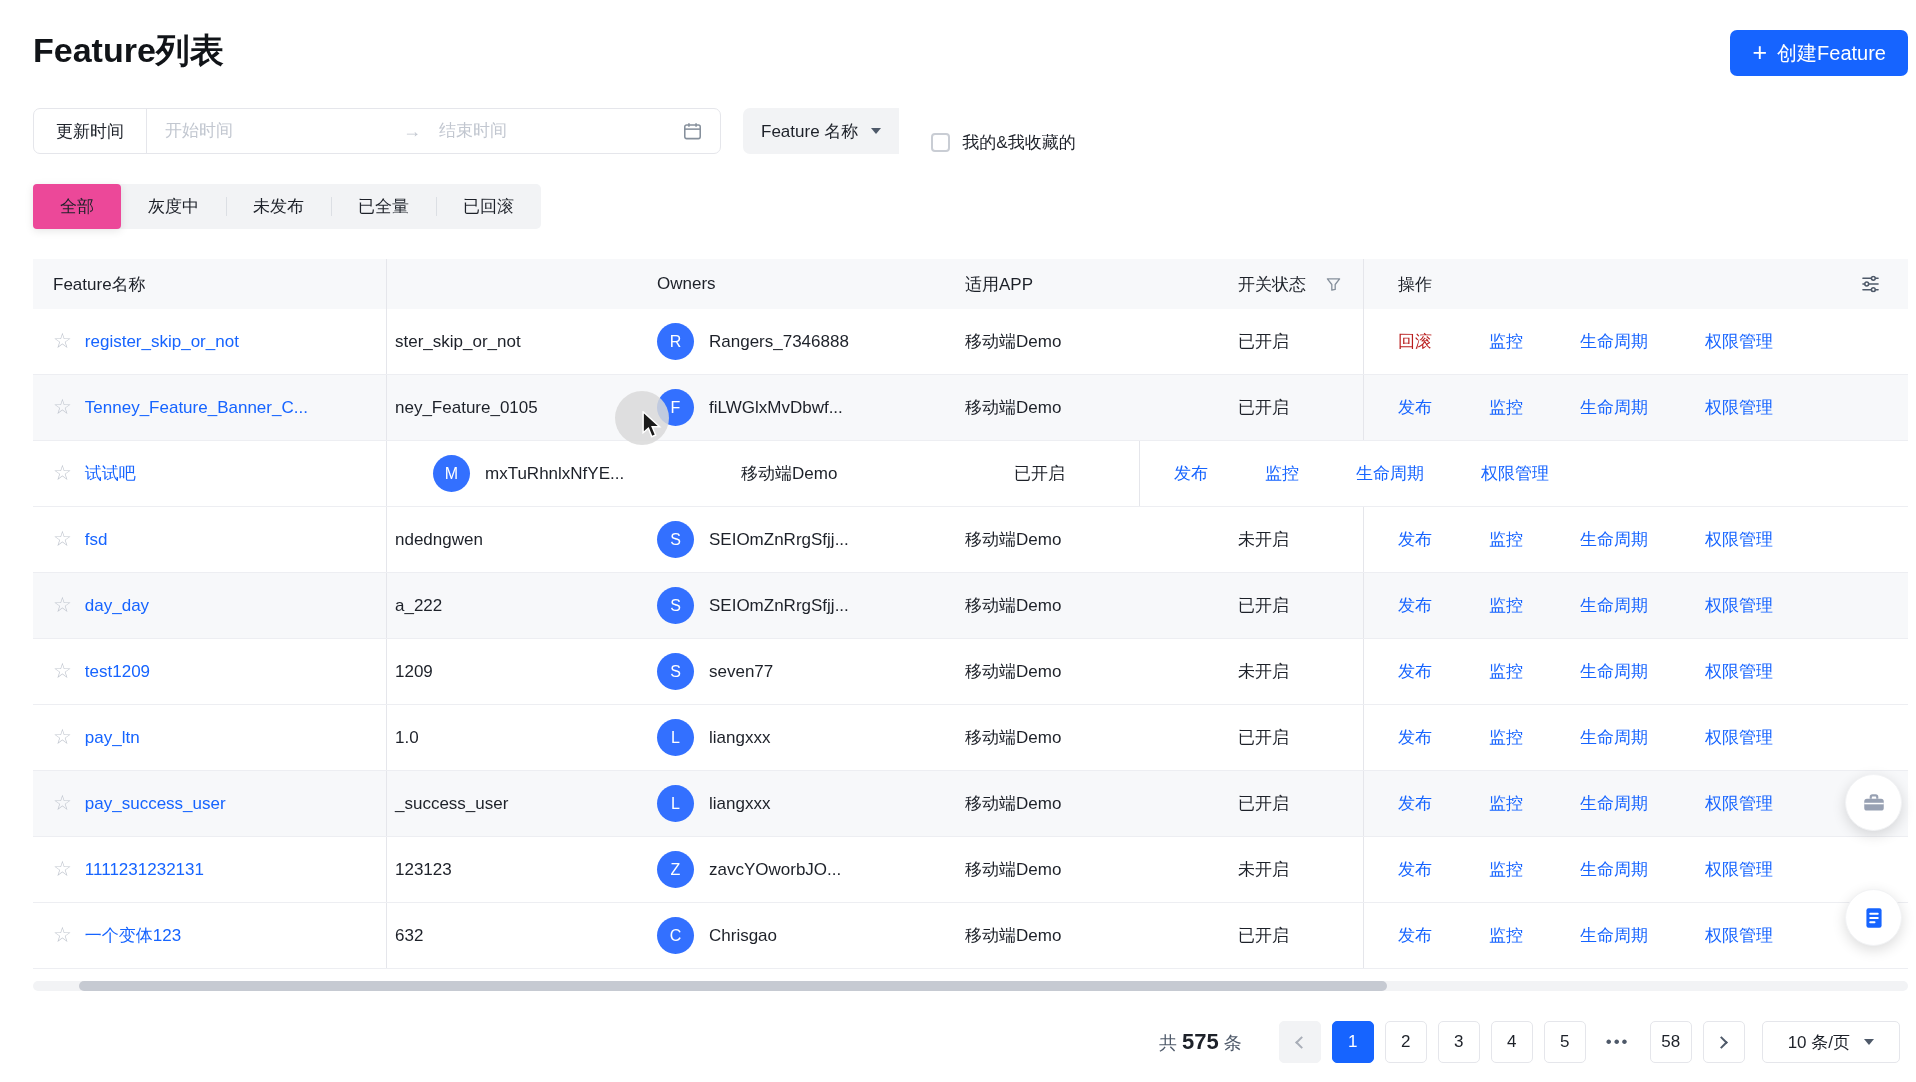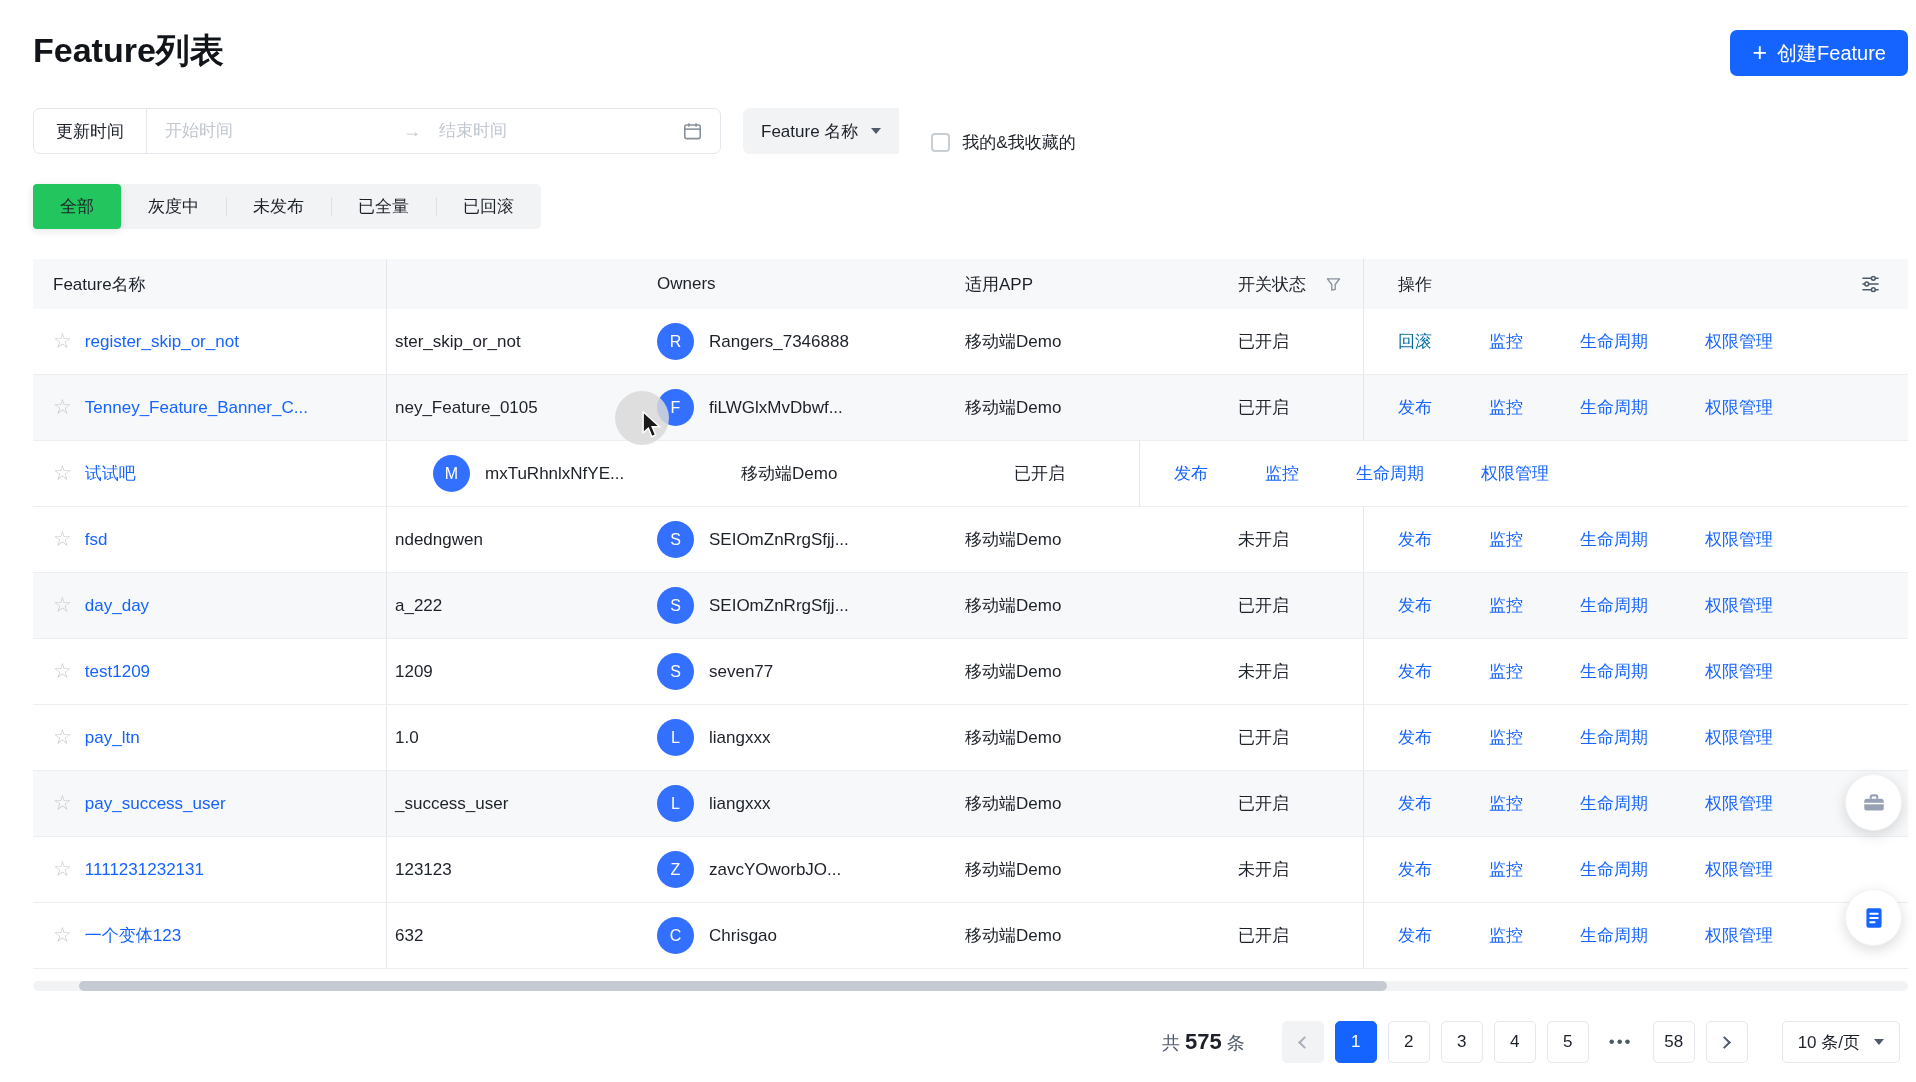--- a/index.html
+++ b/index.html
@@ -45,21 +45,21 @@
     padding:0 16px; font:inherit; outline:none; }
   .ng-input::placeholder { color:#C2C7D0; }
 
   .cb-group { display:flex; align-items:center; gap:12px; margin-left:32px; cursor:pointer; }
   .checkbox { width:19px; height:19px; border:2px solid #C9CDD4; border-radius:4px; background:#fff; }
 
   
   .tabs { margin-top:30px; display:inline-flex; background:#F2F3F5; border-radius:5px;
     height:45px; align-items:stretch; }
   .tab { display:flex; align-items:center; padding:0 27px; cursor:pointer; position:relative; }
-  .tab.active { background:#22c55e; border-radius:4px; box-shadow:0 2px 8px rgba(0,0,0,.10); }
+  .tab.active { background:#ec4899; border-radius:4px; box-shadow:0 2px 8px rgba(0,0,0,.10); }
   .tab:not(.active) + .tab:not(.active)::before {
     content:""; position:absolute; left:0; top:13px; height:19px; width:1px; background:#DCDFE4;
   }
 
   
   .table { margin-top:30px; }
   .thead { display:flex; height:50px; background:#F7F8FA; position:relative; align-items:stretch; }
   .th { display:flex; align-items:center; font-weight:500; color:#1D2129; }
   .tr { display:flex; height:66px; border-bottom:1px solid #EDEEF2; background:#fff; }
   .tr:nth-child(3n+2) { background:#F7F8FA; }
@@ -71,21 +71,21 @@
   .c-status { width:153px; padding-left:28px; }
   .c-ops    { flex:1; padding-left:34px; gap:57px; border-left:1px solid #E5E6EB; }
   .funnel { margin-left:20px; cursor:pointer; display:flex; }
   .colset { position:absolute; right:28px; top:50%; transform:translateY(-50%); cursor:pointer; display:flex; }
   .star { color:#C2C7D0; font-size:21px; line-height:1; margin-top:-2px; cursor:pointer; }
   .flink { color:#1664FF; text-decoration:none; cursor:pointer; white-space:nowrap; }
   .avatar { width:37px; height:37px; border-radius:50%; background:#3370FF; color:#fff;
     display:flex; align-items:center; justify-content:center; font-size:16px; flex:none; }
   .celltext { color:#1D2129; white-space:nowrap; }
   .op { color:#1664FF; text-decoration:none; cursor:pointer; white-space:nowrap; }
-  .op.danger { color:#0369a1; }
+  .op.danger { color:#b91c1c; }
 
   
   .hscroll { margin-top:12px; height:10px; border-radius:5px; background:#F2F3F5; position:relative; }
   .hthumb { position:absolute; left:46px; top:0; width:1308px; height:10px;
     border-radius:5px; background:#C6CAD2; cursor:grab; }
 
   
   .pagination { margin-top:30px; display:flex; align-items:center; justify-content:flex-end;
     gap:11px; padding-right:8px; }
   .total { color:#4E5969; font-size:18px; margin-right:26px; white-space:nowrap; }
@@ -94,21 +94,21 @@
     background:#fff; display:flex; align-items:center; justify-content:center;
     font-size:17px; color:#1D2129; cursor:pointer; font-family:inherit; padding:0 6px; }
   .pg-btn.active { background:#1664FF; border-color:#1664FF; color:#fff; }
   .pg-prev { background:#F2F3F5; border-color:#F2F3F5; }
   .pg-prev .chev { border-color:#A9AEB8; }
   .pg-ellipsis { border:none; background:transparent; color:#4E5969; letter-spacing:2px; }
   .chev { width:9px; height:9px; border-left:2px solid #4E5969; border-bottom:2px solid #4E5969; display:inline-block; }
   .chev-l { transform:rotate(45deg); margin-left:4px; }
   .chev-r { transform:rotate(225deg); margin-right:4px; }
   .pg-size { height:42px; border:1px solid #E5E6EB; border-radius:5px; display:flex;
-    align-items:center; gap:14px; padding:0 15px; margin-left:23px; cursor:pointer; white-space:nowrap; }
+    align-items:center; gap:14px; padding:0 25px; margin-left:6px; cursor:pointer; white-space:nowrap; }
 
   
   .fab { position:absolute; right:14px; width:57px; height:57px; border-radius:50%;
     background:#fff; border:1px solid #F2F3F5; box-shadow:0 4px 14px rgba(0,0,0,.14);
     display:flex; align-items:center; justify-content:center; cursor:pointer; z-index:30; }
   .fab1 { top:774px; } .fab2 { top:889px; }
 
   
   .click-circle { position:absolute; left:615px; top:391px; width:54px; height:54px;
     border-radius:50%; background:#D9D9D9; opacity:.85; z-index:40; pointer-events:none; }

